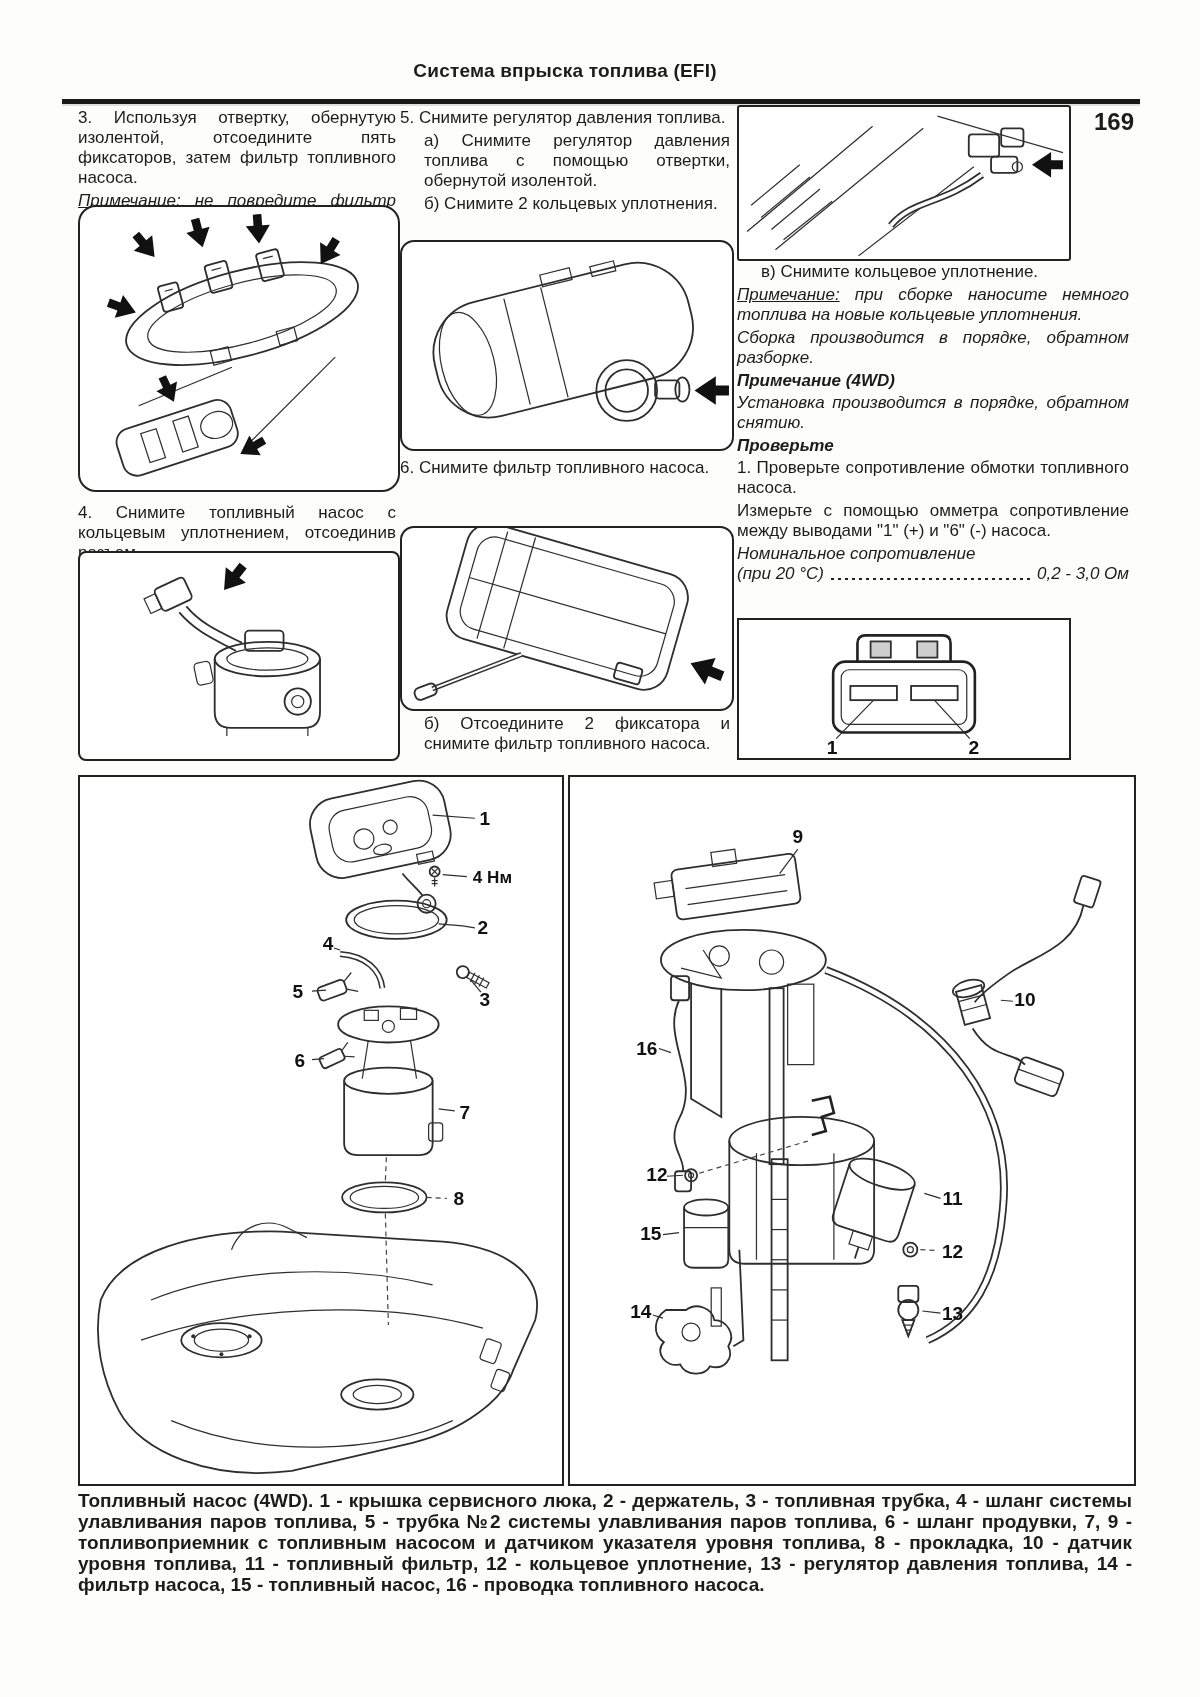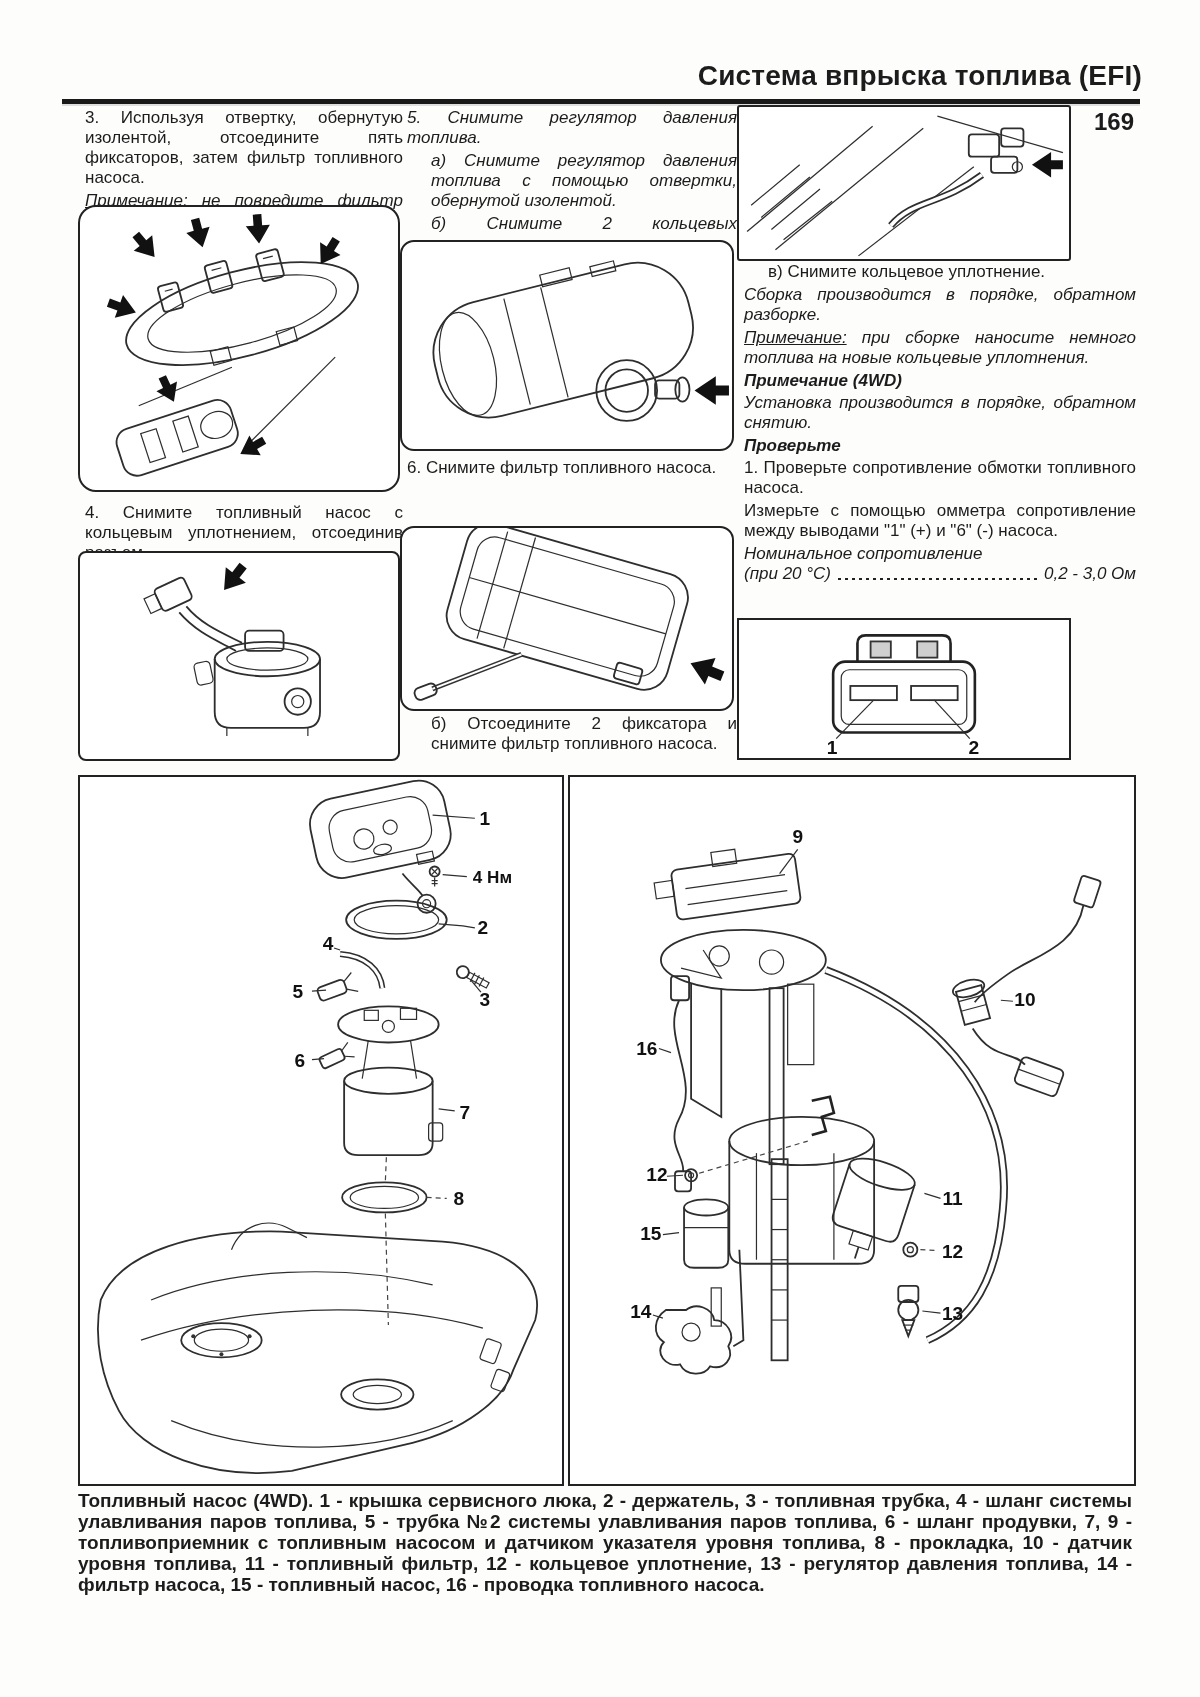--- a/index.html
+++ b/index.html
@@ -1,23 +1,23 @@
 <!DOCTYPE html>
 <html><head>
 <meta charset="utf-8">
 <style>
   html,body{margin:0;padding:0;background:#e8e8e8;}
   .page{position:relative;width:1200px;height:1697px;background:#fdfdfc;margin:0 auto;
         font-family:"Liberation Sans", sans-serif;color:#1c1c1c;overflow:hidden;}
-  .hdr-title{position:absolute;top:60px;left:12px;width:1130px;text-align:right;
-             font-size:28px;font-weight:bold;letter-spacing:.2px;}
+  .hdr-title{position:absolute;top:60px;left:0;width:1130px;text-align:center;
+             font-size:19px;font-weight:bold;letter-spacing:.2px;}
   .hdr-num{position:absolute;top:60px;right:66px;font-size:24px;font-weight:bold;margin-top:48px;}
   .rule{position:absolute;left:62px;right:60px;top:99px;height:5px;background:#191919;
         box-shadow:0 2px 0 rgba(0,0,0,.12);}
-  .col{position:absolute;margin-left:7px;}
+  .col{position:absolute;}
   .col p{margin:0 0 3px 0;text-align:justify;font-size:17px;line-height:20px;}
   .sub{padding-left:24px;}
   .it{font-style:italic;}
   .u{text-decoration:underline;}
   .bh{font-weight:bold;font-style:italic;font-size:17.5px;margin:2px 0 2px 0 !important;}
   .imgbox{position:absolute;border:2px solid #222;background:#fff;}
   .r18{border-radius:18px;} .r16{border-radius:14px;} .r8{border-radius:8px;} .r4{border-radius:3px;}
   .imgbox svg{display:block;width:100%;height:100%;}
   .spec-row{display:flex;align-items:flex-end;font-style:italic;}
   .leader{flex:1;margin:0 5px;height:13px;align-self:flex-end;
@@ -104,21 +104,21 @@
       <circle class="ln" cx="215" cy="146" r="13" fill="#fff"></circle>
       <circle class="ln2" cx="215" cy="146" r="6"></circle>
       <g transform="translate(122,118) rotate(-12)">
           <rect class="ln2" x="-8" y="-11" width="16" height="22" rx="4" fill="#fff"></rect>
         </g>
       <line class="ln2" x1="145" y1="172" x2="145" y2="180"></line>
         <line class="ln2" x1="225" y1="172" x2="225" y2="180"></line>
     </svg>
   </div>
 
-  <div class="col" style="left:400px;top:108px;width:330px;font-style:italic;">
+  <div class="col" style="left:400px;top:108px;width:330px;">
     <p>5. Снимите регулятор давления топлива.</p>
     <p class="sub">а) Снимите регулятор давления топлива с помощью отвертки, обернутой изолентой.</p>
     <p class="sub">б) Снимите 2 кольцевых уплотнения.</p>
   </div>
 
   <div class="imgbox r16" style="left:400px;top:240px;width:330px;height:207px;">
     <svg viewBox="0 0 326 203">
       <g transform="rotate(-14 160 95)">
         <rect class="ln" x="30" y="38" width="258" height="116" rx="52" fill="#fff"></rect>
         <ellipse class="ln2" cx="62" cy="96" rx="26" ry="52"></ellipse>
@@ -176,22 +176,22 @@
         <circle class="ln2" cx="20" cy="12" r="5"></circle>
       </g>
       <path d="M240,66 C200,96 172,90 150,116" stroke="#2e2e2e" stroke-width="7" fill="none"></path>
       <path d="M240,66 C200,96 172,90 150,116" stroke="#fff" stroke-width="3.5" fill="none"></path>
       <use href="#arr" transform="translate(302,56) rotate(90) scale(.9)"></use>
     </svg>
   </div>
 
   <div class="col" style="left:737px;top:262px;width:392px;">
     <p class="sub">в) Снимите кольцевое уплотнение.</p>
+    <p class="it"><span class="u">Примечание:</span> <span>при сборке наносите немного топлива на новые кольцевые уплотнения.</span></p>
     <p class="it">Сборка производится в порядке, обратном разборке.</p>
-    <p class="it"><span class="u">Примечание:</span> <span>при сборке наносите немного топлива на новые кольцевые уплотнения.</span></p>
     <p class="bh">Примечание (4WD)</p>
     <p class="it">Установка производится в порядке, обратном снятию.</p>
     <p class="bh">Проверьте</p>
     <p>1. Проверьте сопротивление обмотки топливного насоса.</p>
     <p>Измерьте с помощью омметра сопротивление между выводами "1" (+) и "6" (-) насоса.</p>
     <p class="it" style="margin-bottom:0;">Номинальное сопротивление</p>
     <p class="spec-row">
       <span>(при 20 °С)</span>
         <span class="leader"></span>
         <span>0,2 - 3,0 Ом</span>

